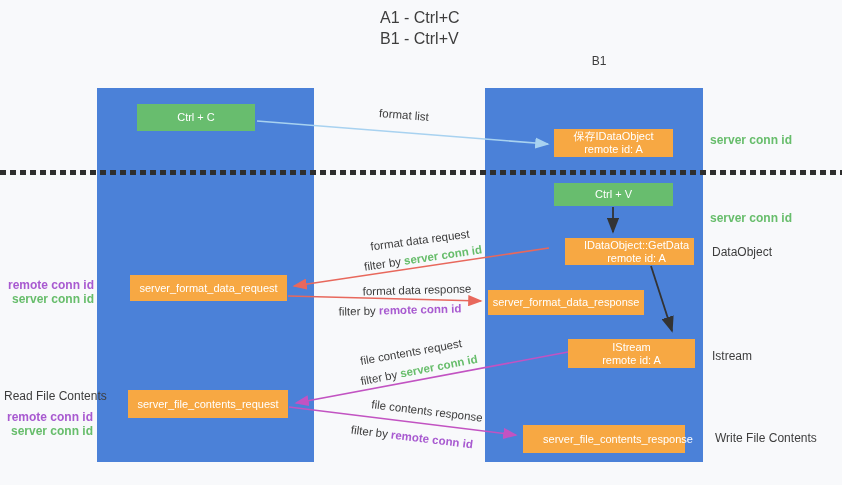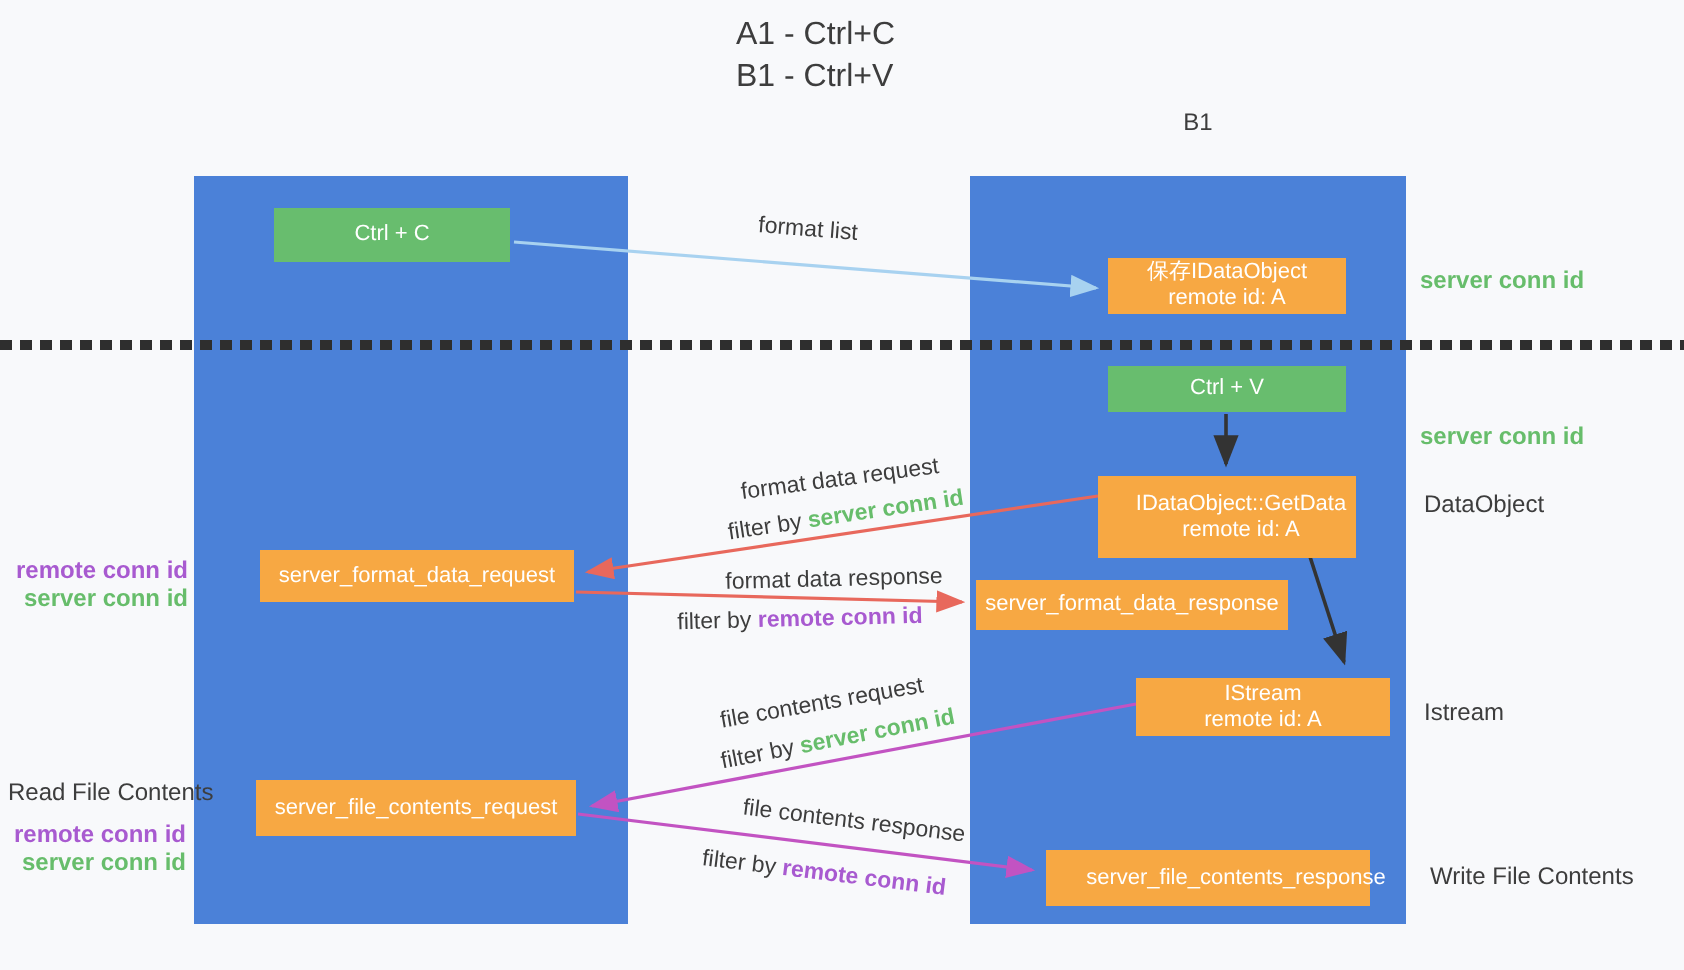--- a/index.html
+++ b/index.html
@@ -7,21 +7,21 @@
     font-family:"Liberation Sans","DejaVu Sans",sans-serif;
     background:#f8f9fb;
   }
   .canvas{
     position:relative;
     width:842px;height:485px;
     background:#f8f9fb;
     overflow:hidden;
   }
   .title{
-    position:absolute;left:368px;top:7px;
+    position:absolute;left:380px;top:7px;
     font-size:16px;line-height:21px;color:#3d3d3d;
   }
   .col-hdr{
     position:absolute;width:120px;top:54px;
     text-align:center;font-size:12px;line-height:15px;color:#3d3d3d;
   }
   .col{
     position:absolute;top:88px;height:374px;
     background:#4b81d8;
   }
@@ -100,21 +100,21 @@
 
   <div class="node orange" style="left:554px;top:129px;width:119px;height:28px;">
     <div>保存IDataObject</div>
     <div>remote id: A</div>
   </div>
 
   <div class="node green" style="left:554px;top:183px;width:119px;height:23px;">
     <div>Ctrl + V</div>
   </div>
 
-  <div class="node orange" style="left:549px;top:238px;width:129px;height:41px;padding-left:14px;">
+  <div class="node orange" style="left:565px;top:238px;width:129px;height:27px;padding-left:14px;">
     <div>IDataObject::GetData</div>
     <div>remote id: A</div>
   </div>
 
   <div class="node orange" style="left:488px;top:290px;width:156px;height:25px;">
     <div>server_format_data_response</div>
   </div>
 
   <div class="node orange" style="left:130px;top:275px;width:157px;height:26px;">
     <div>server_format_data_request</div>

